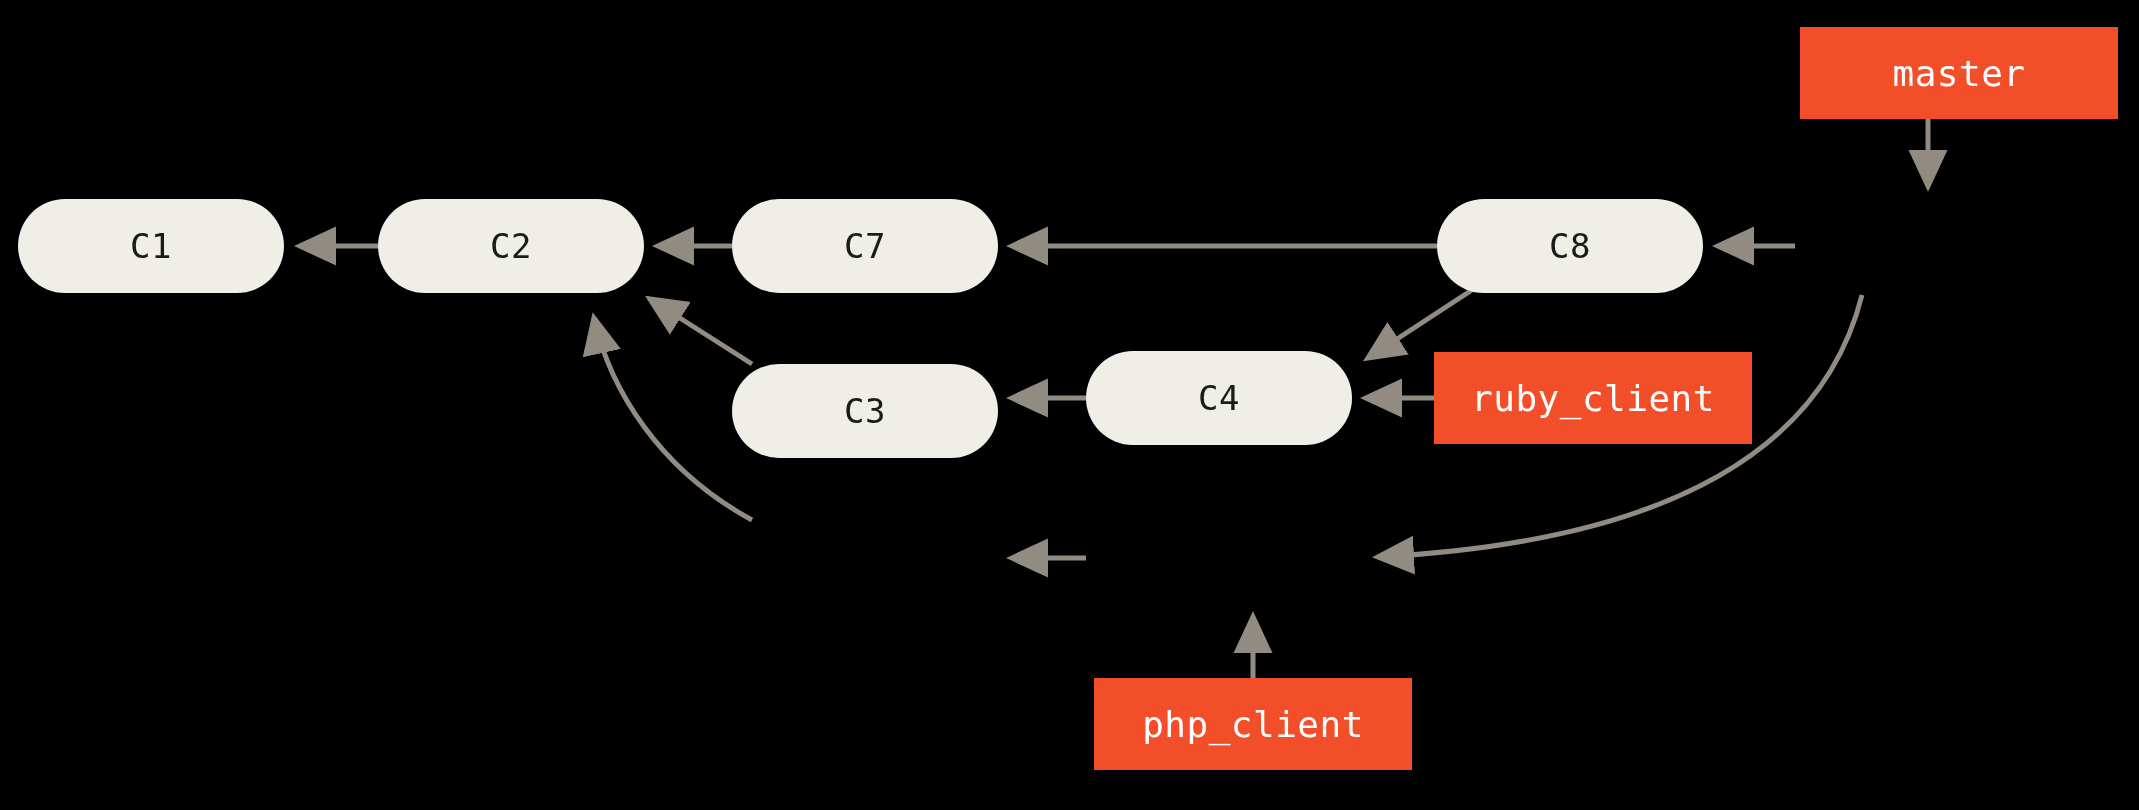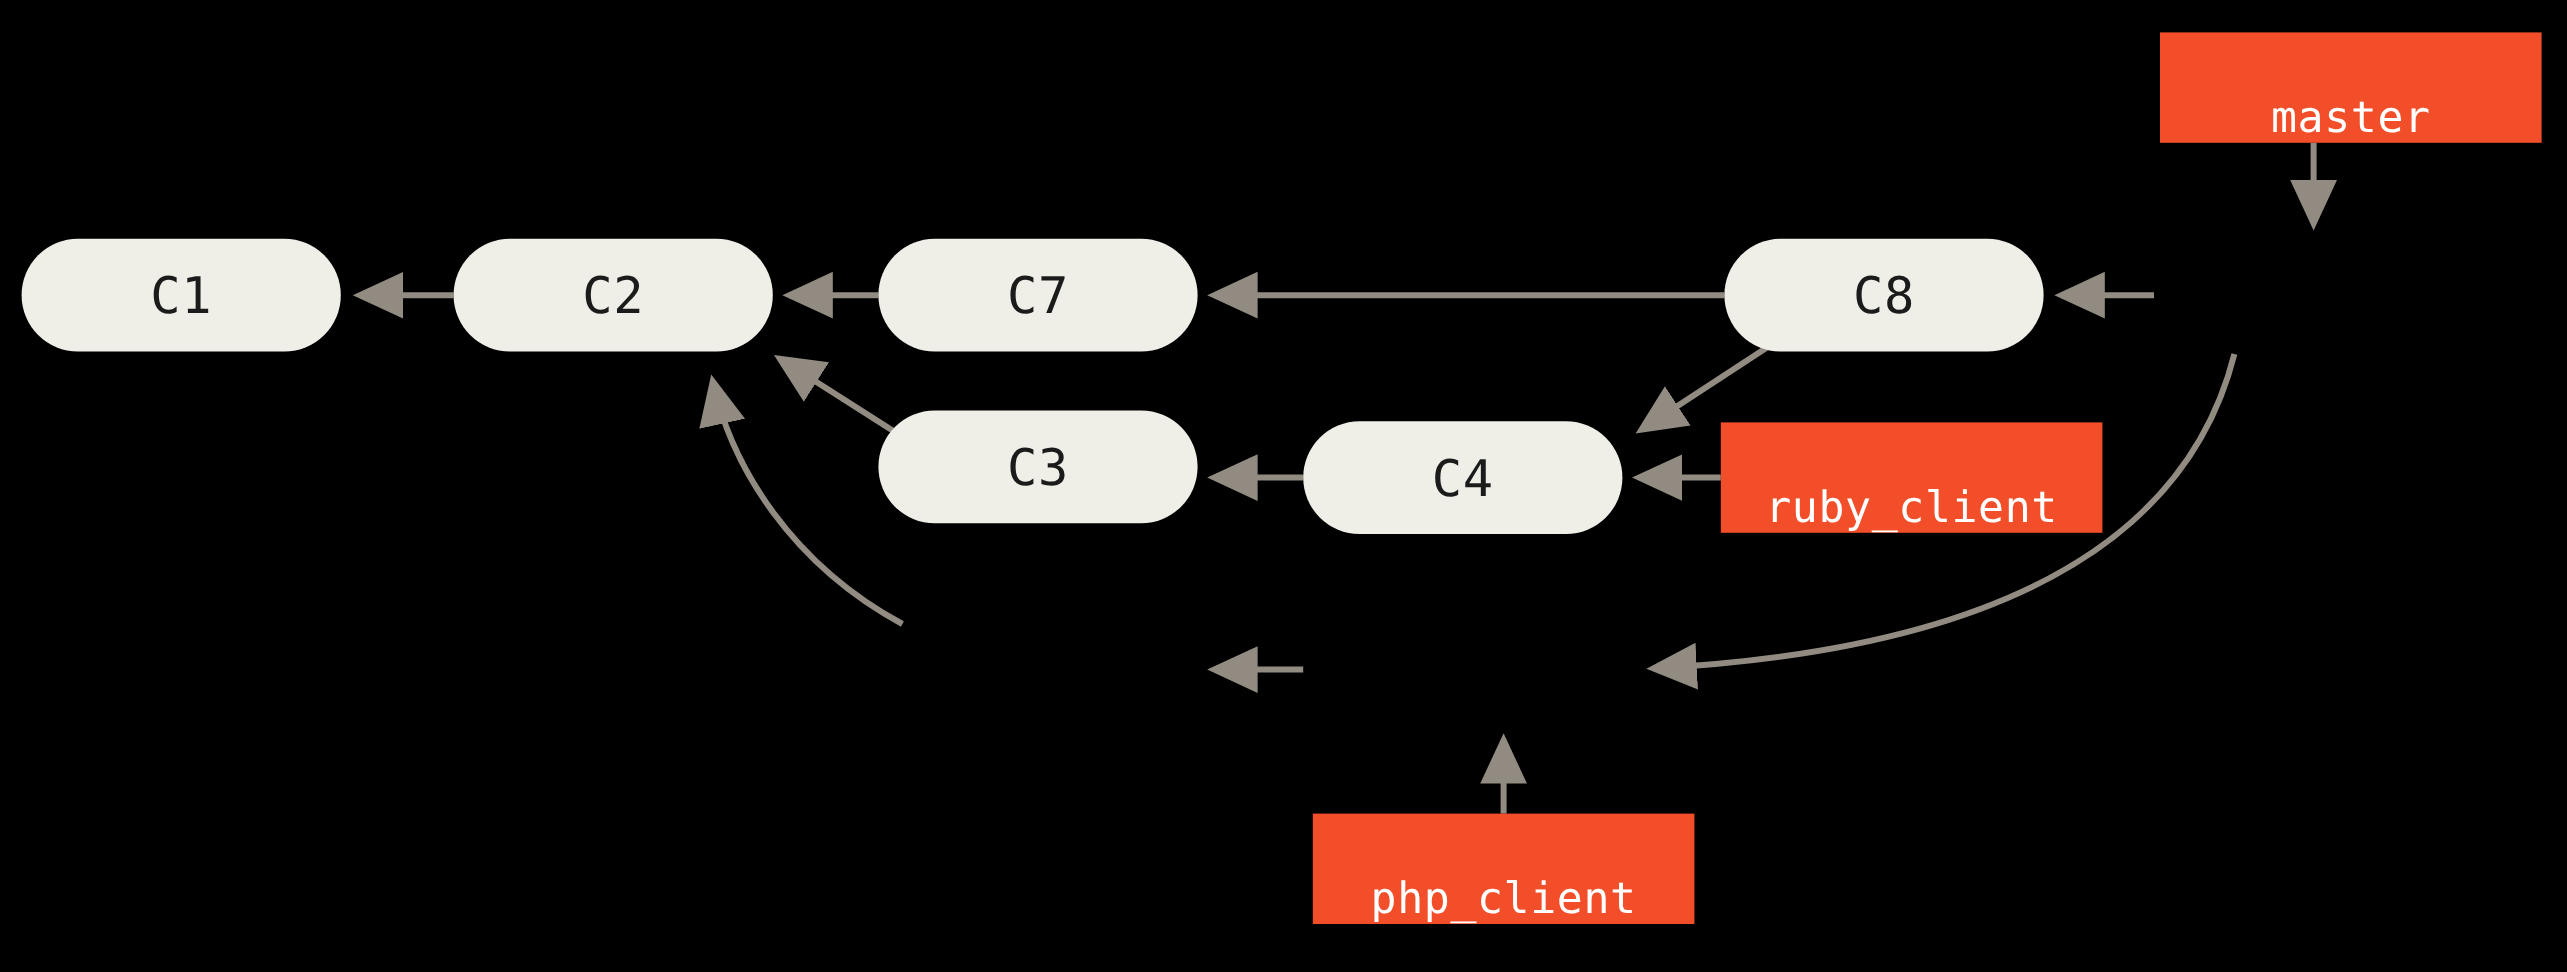--- a/index.html
+++ b/index.html
@@ -24,31 +24,31 @@
     pointer-events: none;
   }
   .commit-node {
     position: absolute;
     background: #EFEEE7;
     border-radius: 999px;
     display: flex;
     align-items: center;
     justify-content: center;
     color: #1B1B1B;
-    font-size: 42px;
+    font-size: 34px;
     font-family: "DejaVu Sans Mono", "Liberation Mono", monospace;
     letter-spacing: 0.5px;
     box-sizing: border-box;
   }
   .ref-label {
     position: absolute;
     background: #F24E29;
     color: #FFFFFF;
     display: flex;
-    align-items: flex-end;
+    align-items: center;
     justify-content: center;
     font-size: 36px;
     font-family: "DejaVu Sans Mono", "Liberation Mono", monospace;
     letter-spacing: 0.5px;
     box-sizing: border-box;
   }
 </style>
 </head>
 <body>
 
@@ -93,21 +93,21 @@
   </div>
   <div class="commit-node" style="left:378px; top:199px; width:266px; height:94px;">
     <span>C2</span>
   </div>
   <div class="commit-node" style="left:732px; top:199px; width:266px; height:94px;">
     <span>C7</span>
   </div>
   <div class="commit-node" style="left:1437px; top:199px; width:266px; height:94px;">
     <span>C8</span>
   </div>
-  <div class="commit-node" style="left:732px; top:342px; width:266px; height:94px;">
+  <div class="commit-node" style="left:732px; top:364px; width:266px; height:94px;">
     <span>C3</span>
   </div>
   <div class="commit-node" style="left:1086px; top:351px; width:266px; height:94px;text-align:right;">
     <span>C4</span>
   </div>
 
   <div class="ref-label" style="left:1800px; top:27px; width:318px; height:92px;">
     <span>master</span>
   </div>
   <div class="ref-label" style="left:1434px; top:352px; width:318px; height:92px;">

